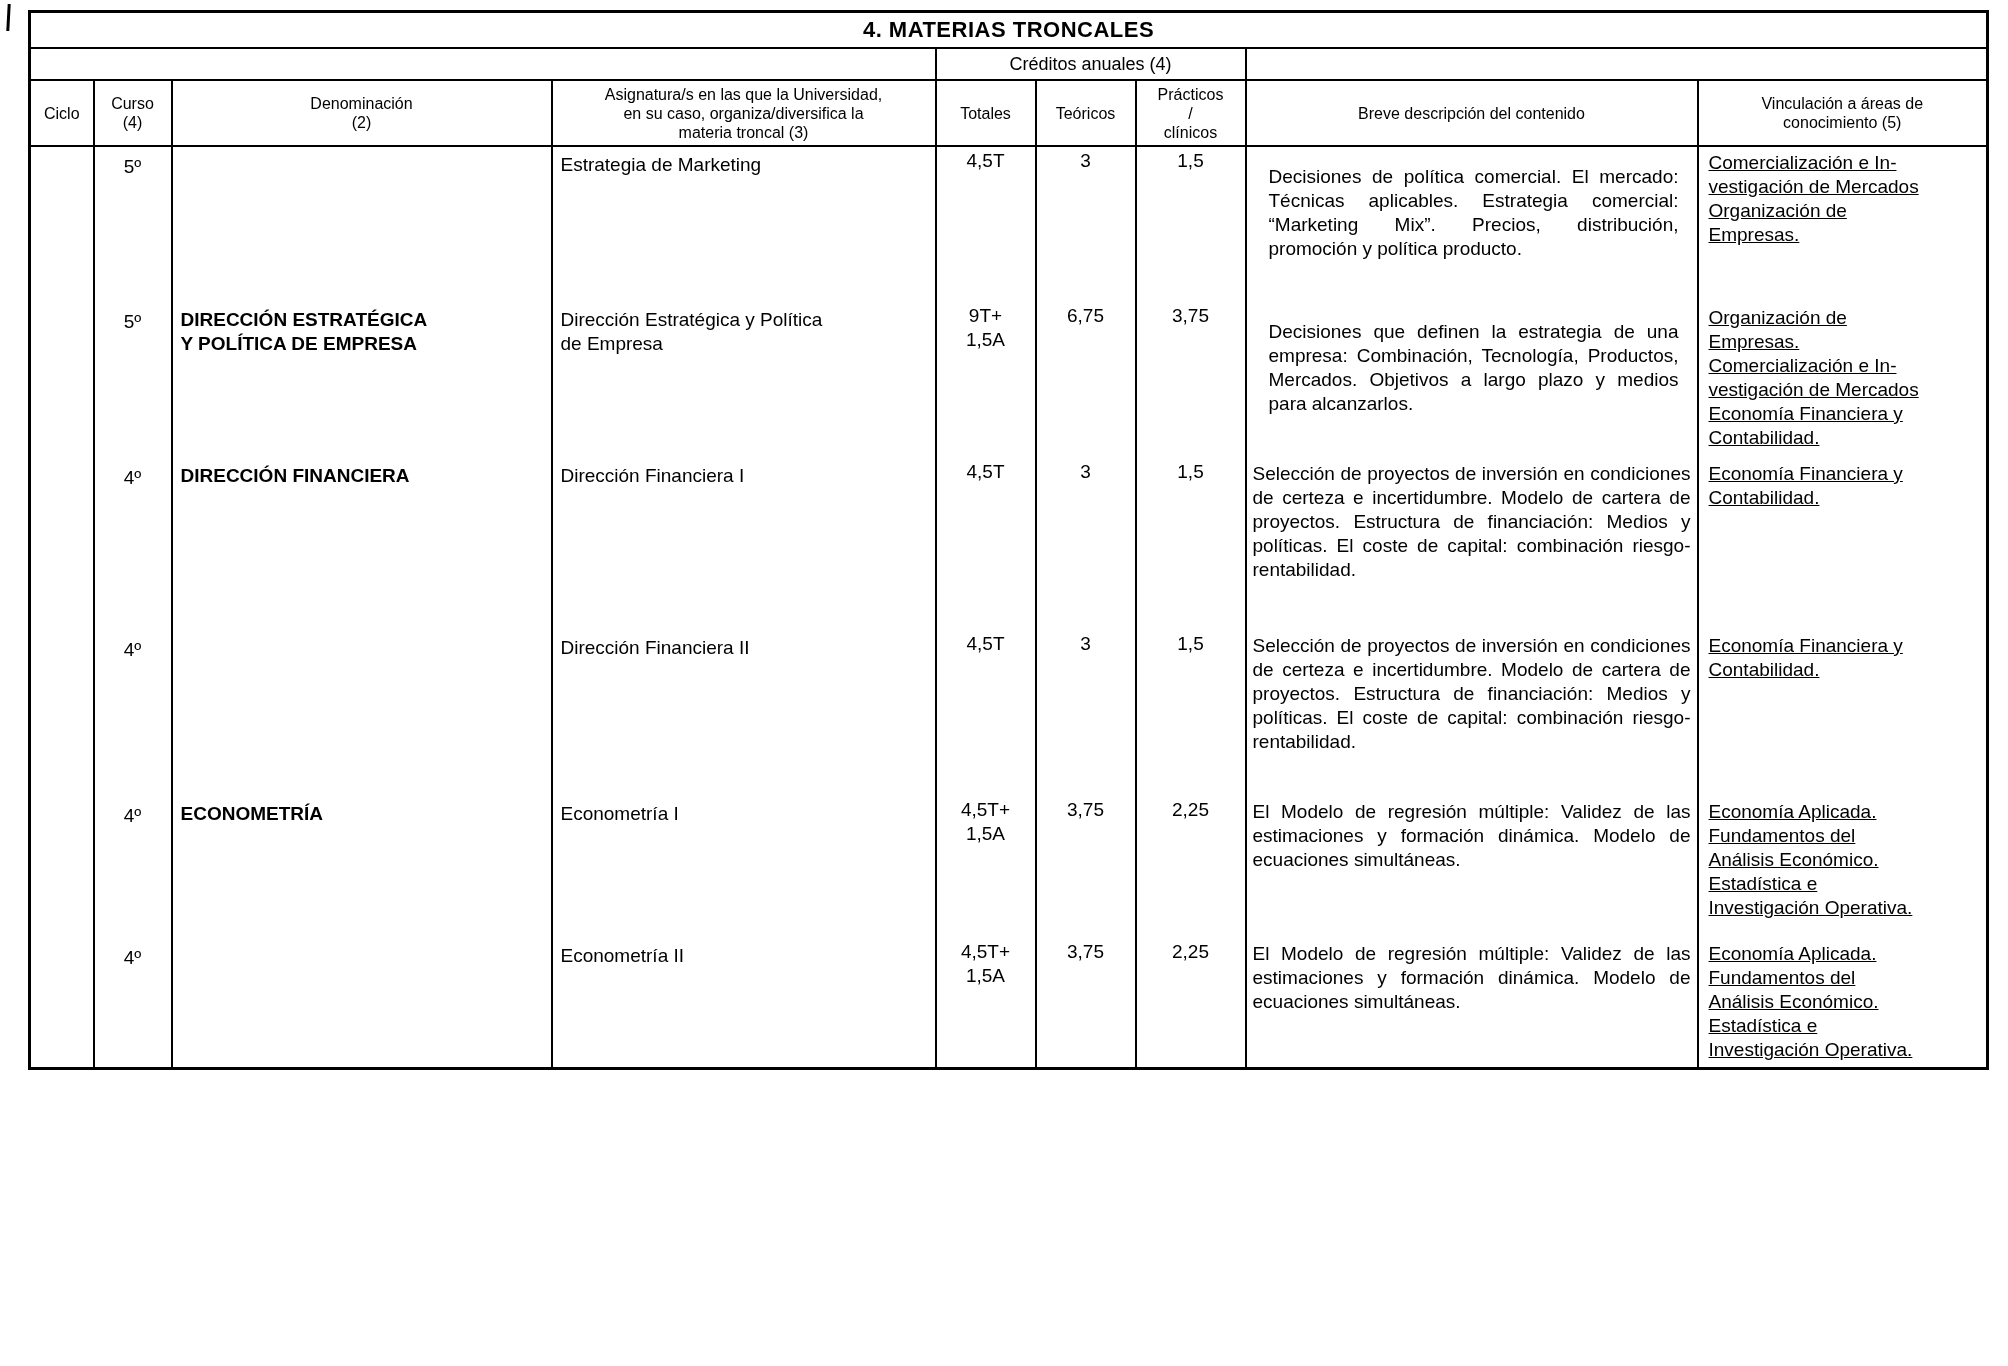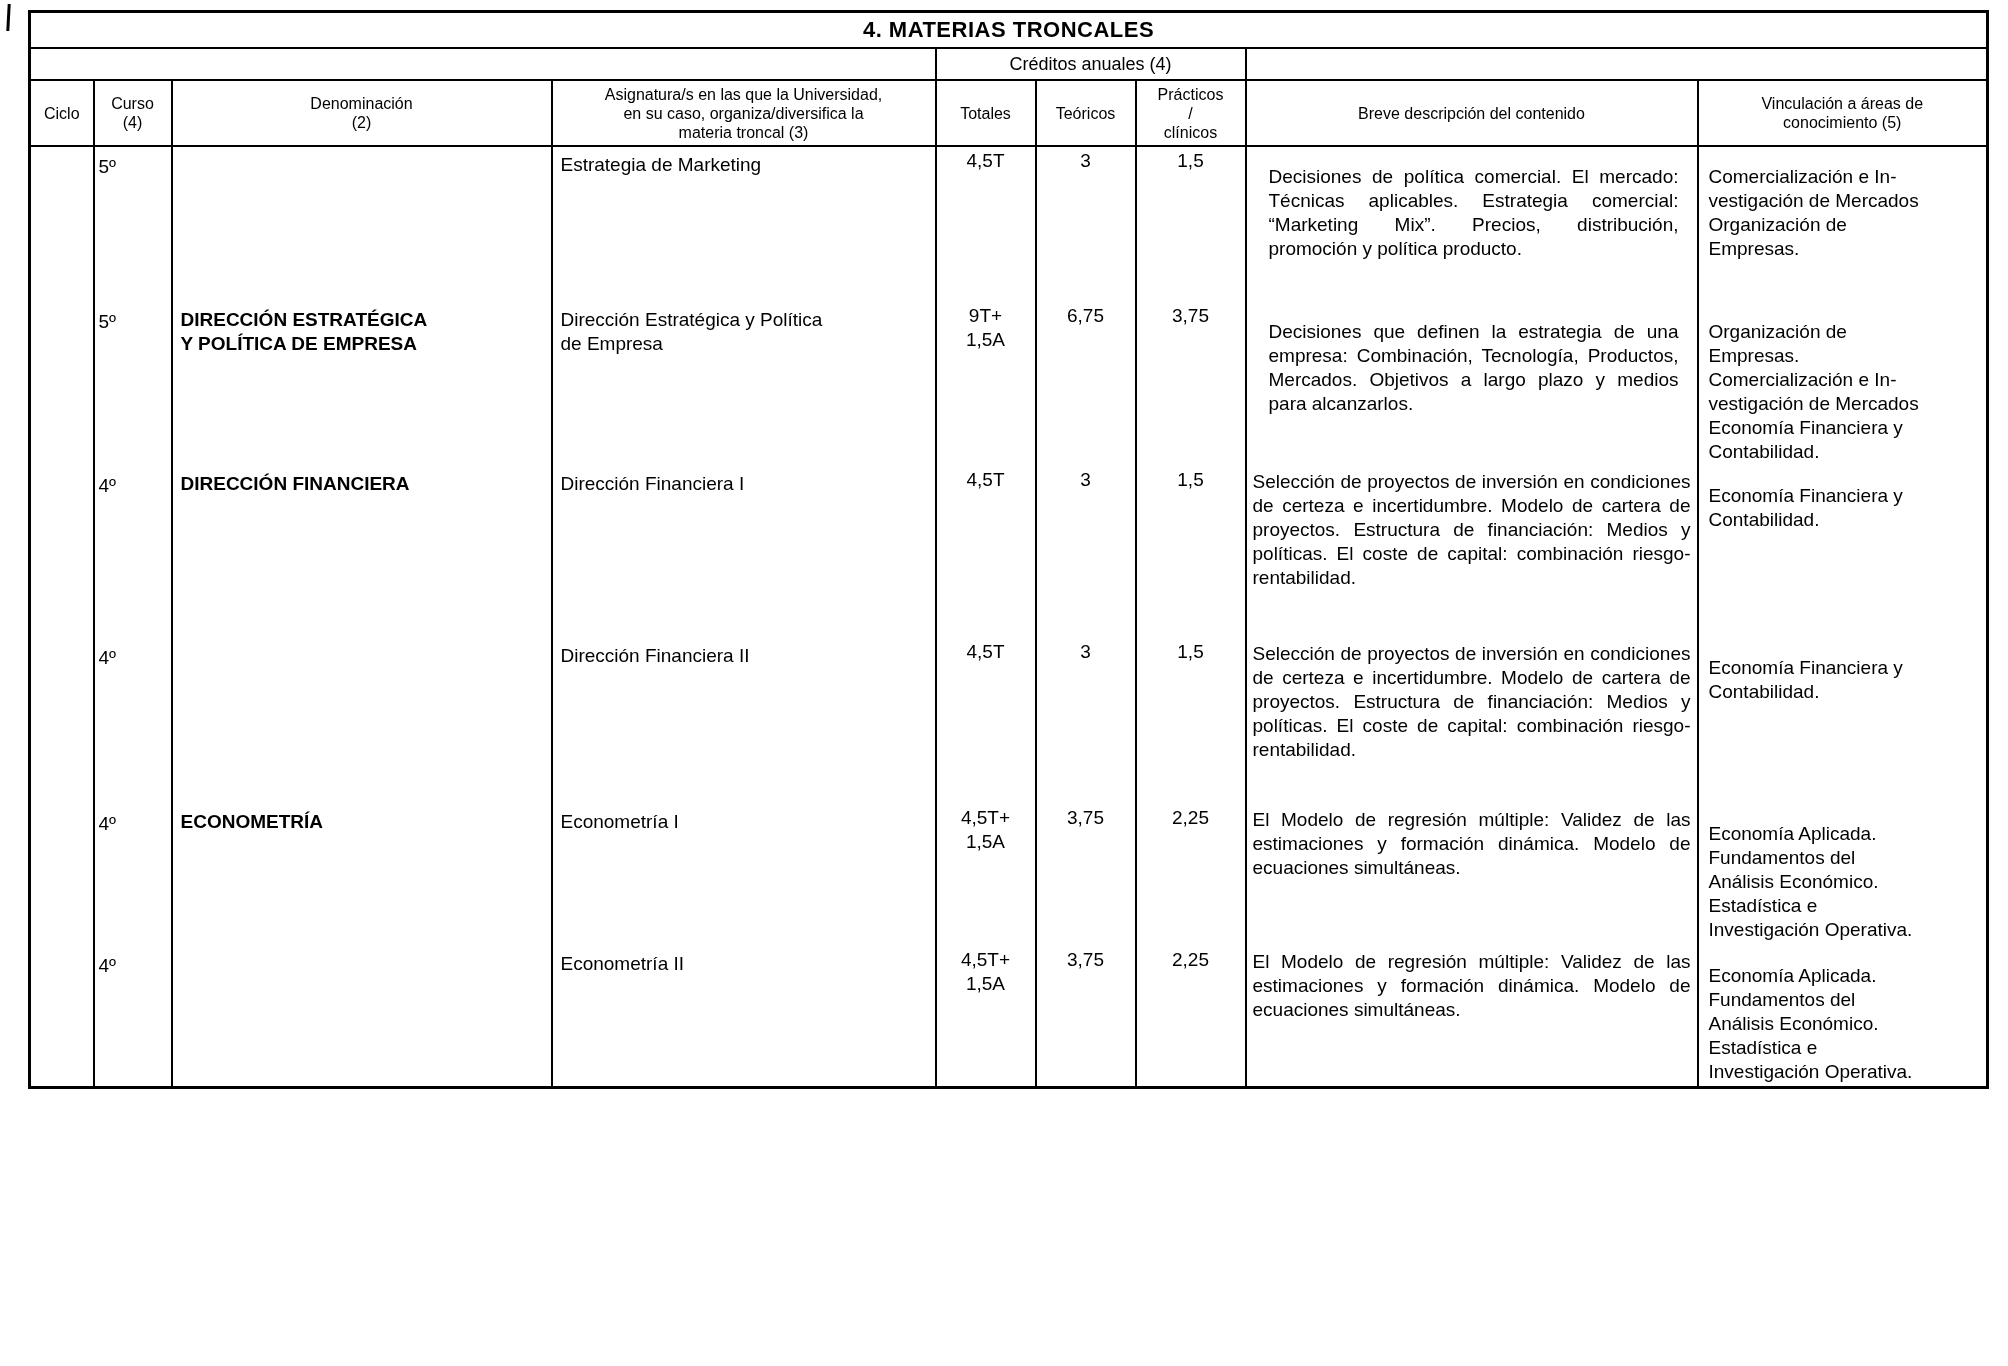--- a/index.html
+++ b/index.html
@@ -56,21 +56,21 @@
     height: 60px;
     padding: 2px 6px;
   }
   tbody td {
     border-top: none;
     border-bottom: none;
     font-size: 19px;
     line-height: 24px;
   }
   .curso {
-    text-align: left;
+    text-align: center;
     padding-top: 8px;
   }
   .denom {
     padding: 6px 6px 2px 8px;
     white-space: pre-line;
     font-weight: bold;
   }
   .asig {
     padding: 6px 6px 2px 8px;
     white-space: pre-line;
@@ -81,21 +81,22 @@
   }
   .desc {
     text-align: justify;
     padding: 4px 6px;
   }
   .desc.inset {
     padding: 18px 18px 4px 22px;
   }
   .vinc {
     white-space: pre-line;
-    padding: 18px 6px 2px 10px;
+    padding: 4px 6px 2px 10px;
+    text-decoration: underline;
   }
 </style>
 </head>
 <body>
 
 <div class="scan-artifact"></div>
 
 <table class="main">
   <colgroup>
     <col style="width:64px">

